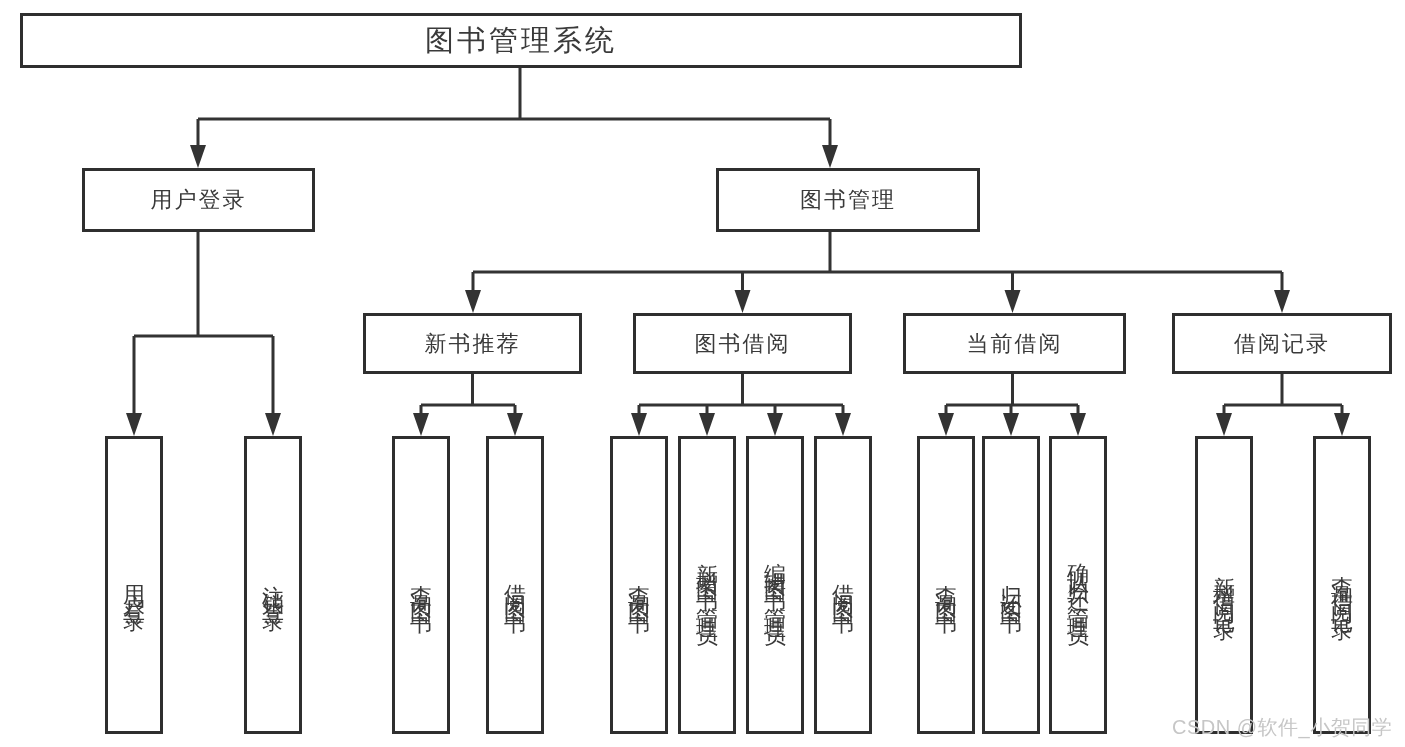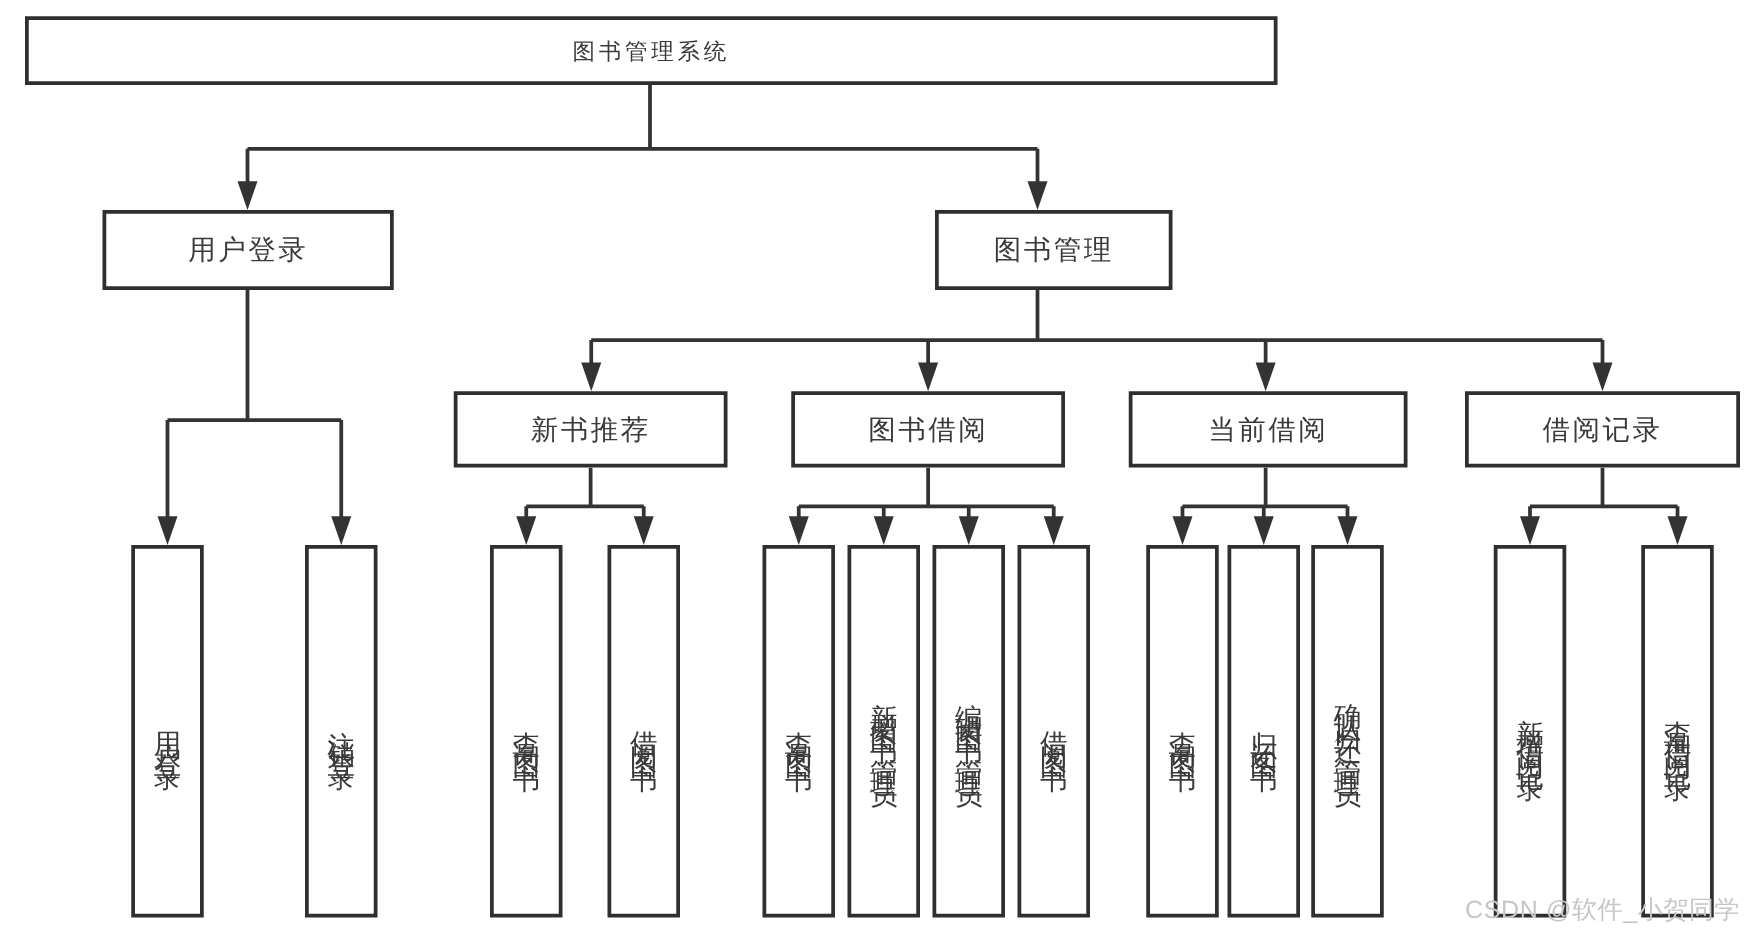--- a/index.html
+++ b/index.html
@@ -40,21 +40,21 @@
     justify-content: center;
     color: var(--text, #333333);
     z-index: 2;
   }
   .hnode span {
     font-size: 22px;
     letter-spacing: 2px;
     white-space: nowrap;
   }
   .root-node span {
-    font-size: 18px;
+    font-size: 29px;
     letter-spacing: 3px;
   }
   .vnode {
     writing-mode: vertical-rl;
     text-orientation: mixed;
   }
   .vnode span {
     font-size: 22px;
     letter-spacing: 9px;
     line-height: 1;
@@ -118,21 +118,21 @@
     </g>
   </svg>
 
   <div class="node hnode root-node" style="left:20px;top:13px;width:1002px;height:55px">
     <span>图书管理系统</span>
   </div>
 
   <div class="node hnode" style="left:82px;top:168px;width:233px;height:64px">
     <span>用户登录</span>
   </div>
-  <div class="node hnode" style="left:748px;top:168px;width:190px;height:64px">
+  <div class="node hnode" style="left:716px;top:168px;width:264px;height:64px">
     <span>图书管理</span>
   </div>
 
   <div class="node hnode" style="left:633px;top:313px;width:219px;height:61px">
     <span>图书借阅</span>
   </div>
   <div class="node hnode" style="left:363px;top:313px;width:219px;height:61px">
     <span>新书推荐</span>
   </div>
   <div class="node hnode" style="left:903px;top:313px;width:223px;height:61px">

